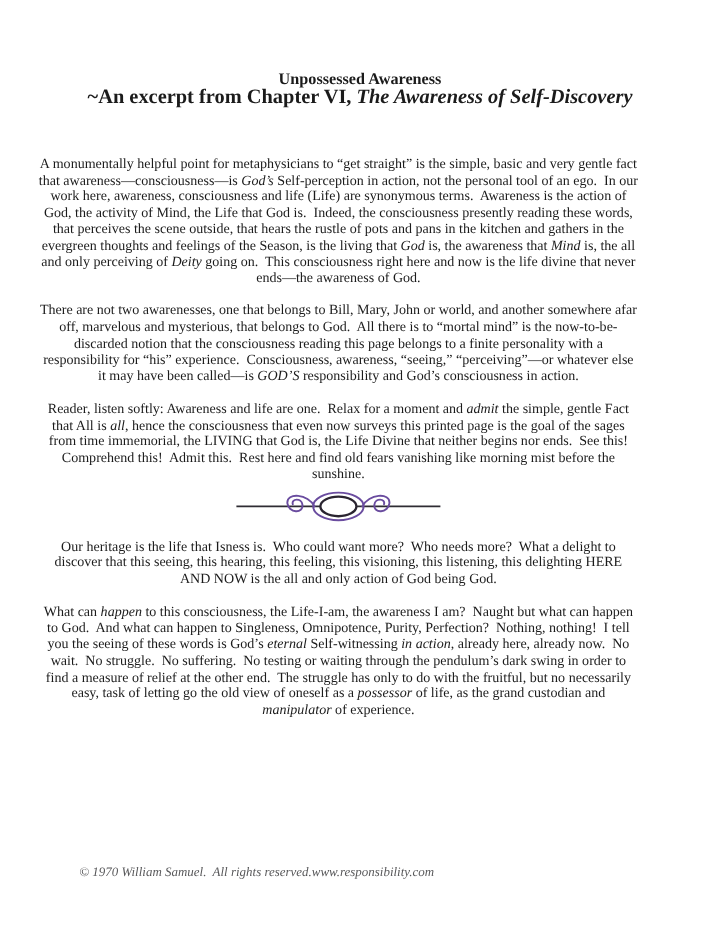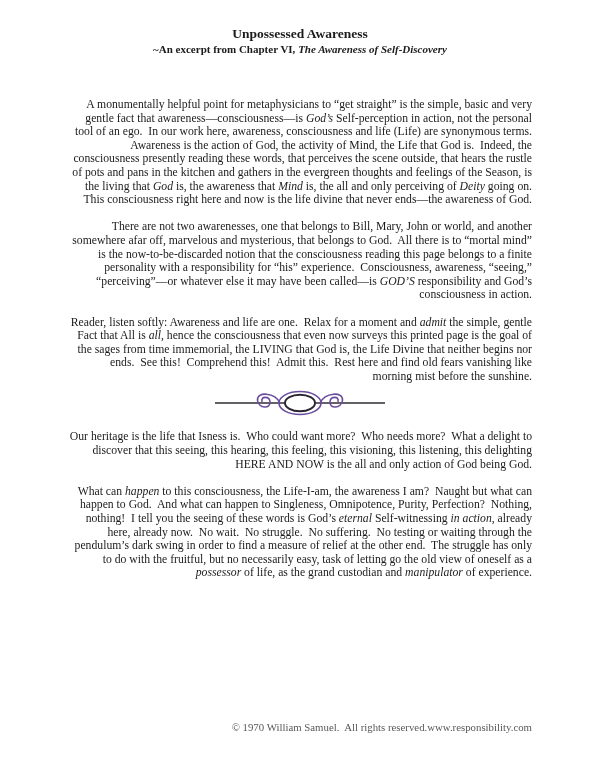--- a/index.html
+++ b/index.html
@@ -10,50 +10,50 @@
   .page {
     position: relative;
     width: 600px;
     height: 776px;
     background: #ffffff;
     font-family: "Liberation Serif", serif;
     color: #1b1b1b;
     overflow: hidden;
   }
   .header {
-    padding-top: 26px;
+    padding-top: 58px;
     text-align: center;
   }
   .title {
     font-size: 13.5px;
     font-weight: bold;
     line-height: 16px;
     white-space: pre-wrap;
   }
   .byline {
     font-size: 11.8px;
     font-weight: bold;
     line-height: 14px;
     white-space: pre-wrap;
   }
   .excerpt {
-    font-size: 11px;
+    font-size: 17px;
     font-weight: bold;
     line-height: 14px;
     white-space: pre-wrap;
     text-align: center;
   }
   .excerpt .book-title {
     font-style: italic;
   }
   .content {
-    margin: 42px 68px 0 68px;
+    margin: 42px 68px 0 32px;
     font-size: 11.7px;
     line-height: 13.6px;
-    text-align: right;
+    text-align: center;
   }
   .para {
     margin: 0 0 13.6px 0;
     white-space: pre-wrap;
   }
   .para:last-child {
     margin-bottom: 0;
   }
   .it {
     font-style: italic;
@@ -65,22 +65,23 @@
   }
   .divider svg {
     vertical-align: top;
   }
   .footer {
     position: absolute;
     left: 66px;
     right: 68px;
     top: 721px;
     display: flex;
-    justify-content: flex-end;
+    justify-content: flex-start;
     font-size: 10.8px;
+    font-style: italic;
     color: #58585a;
     line-height: 13px;
   }
   .footer span {
     white-space: pre-wrap;
   }
 </style>
 </head>
 <body>
 

